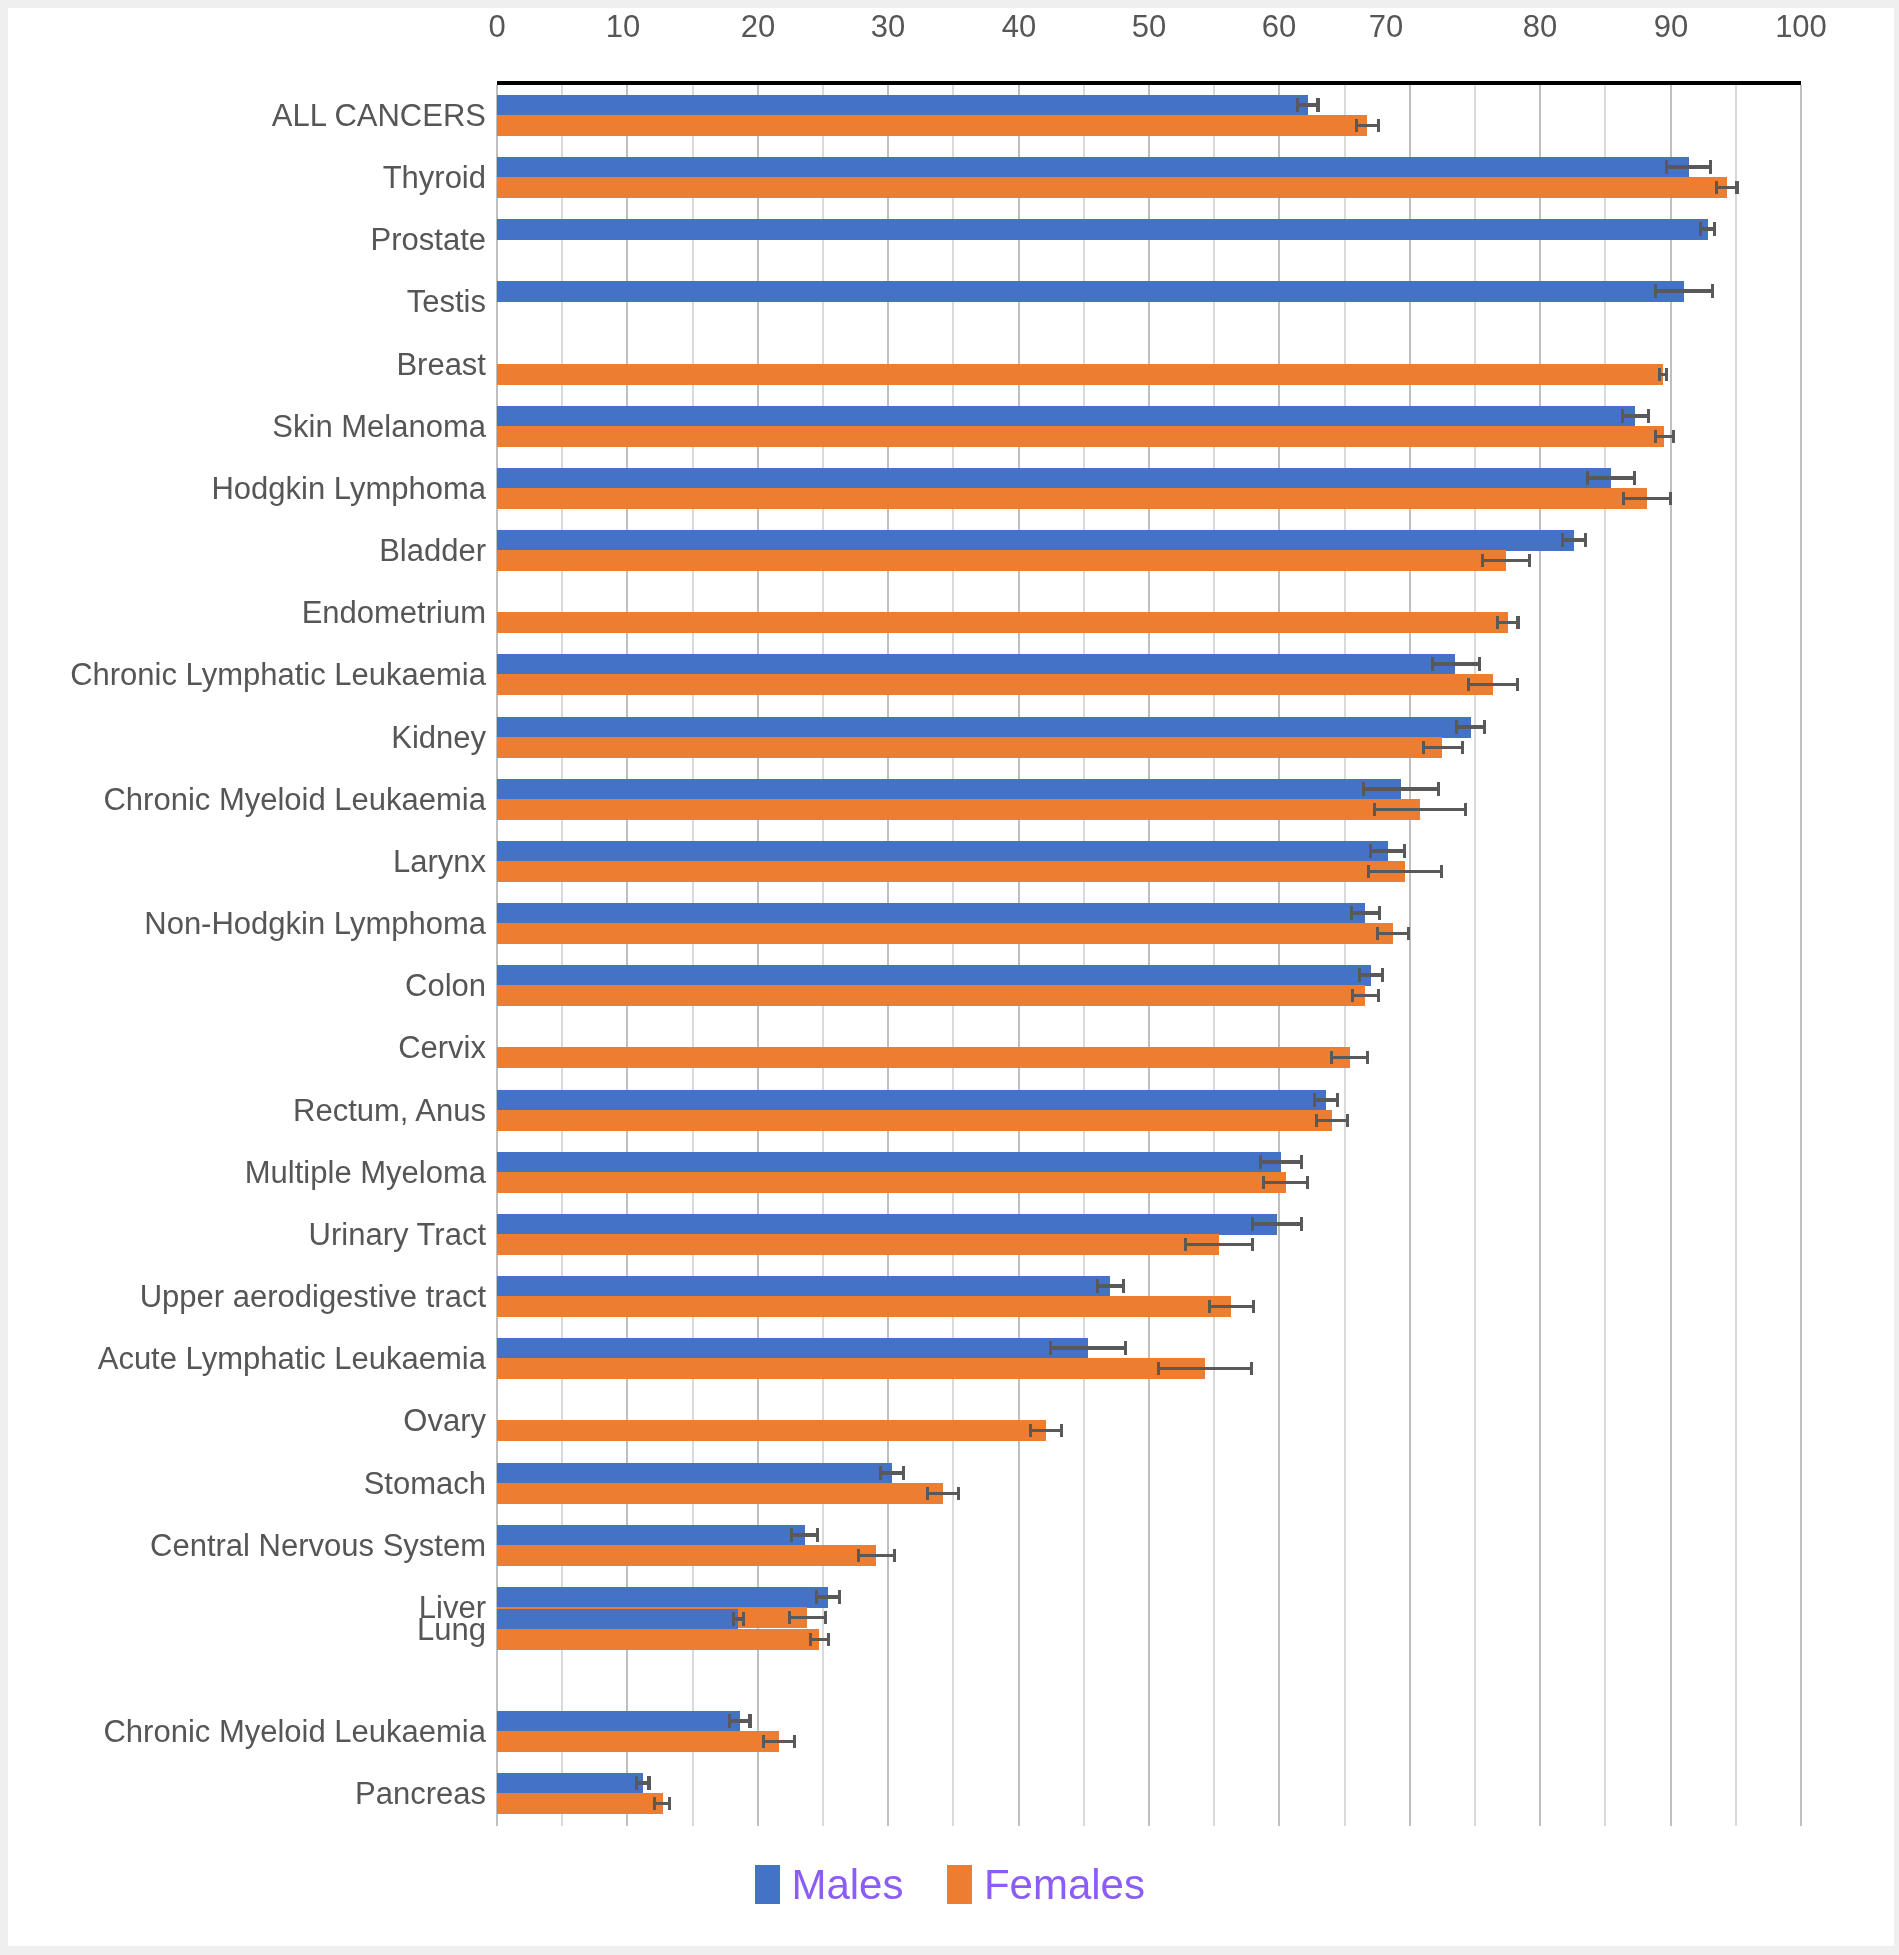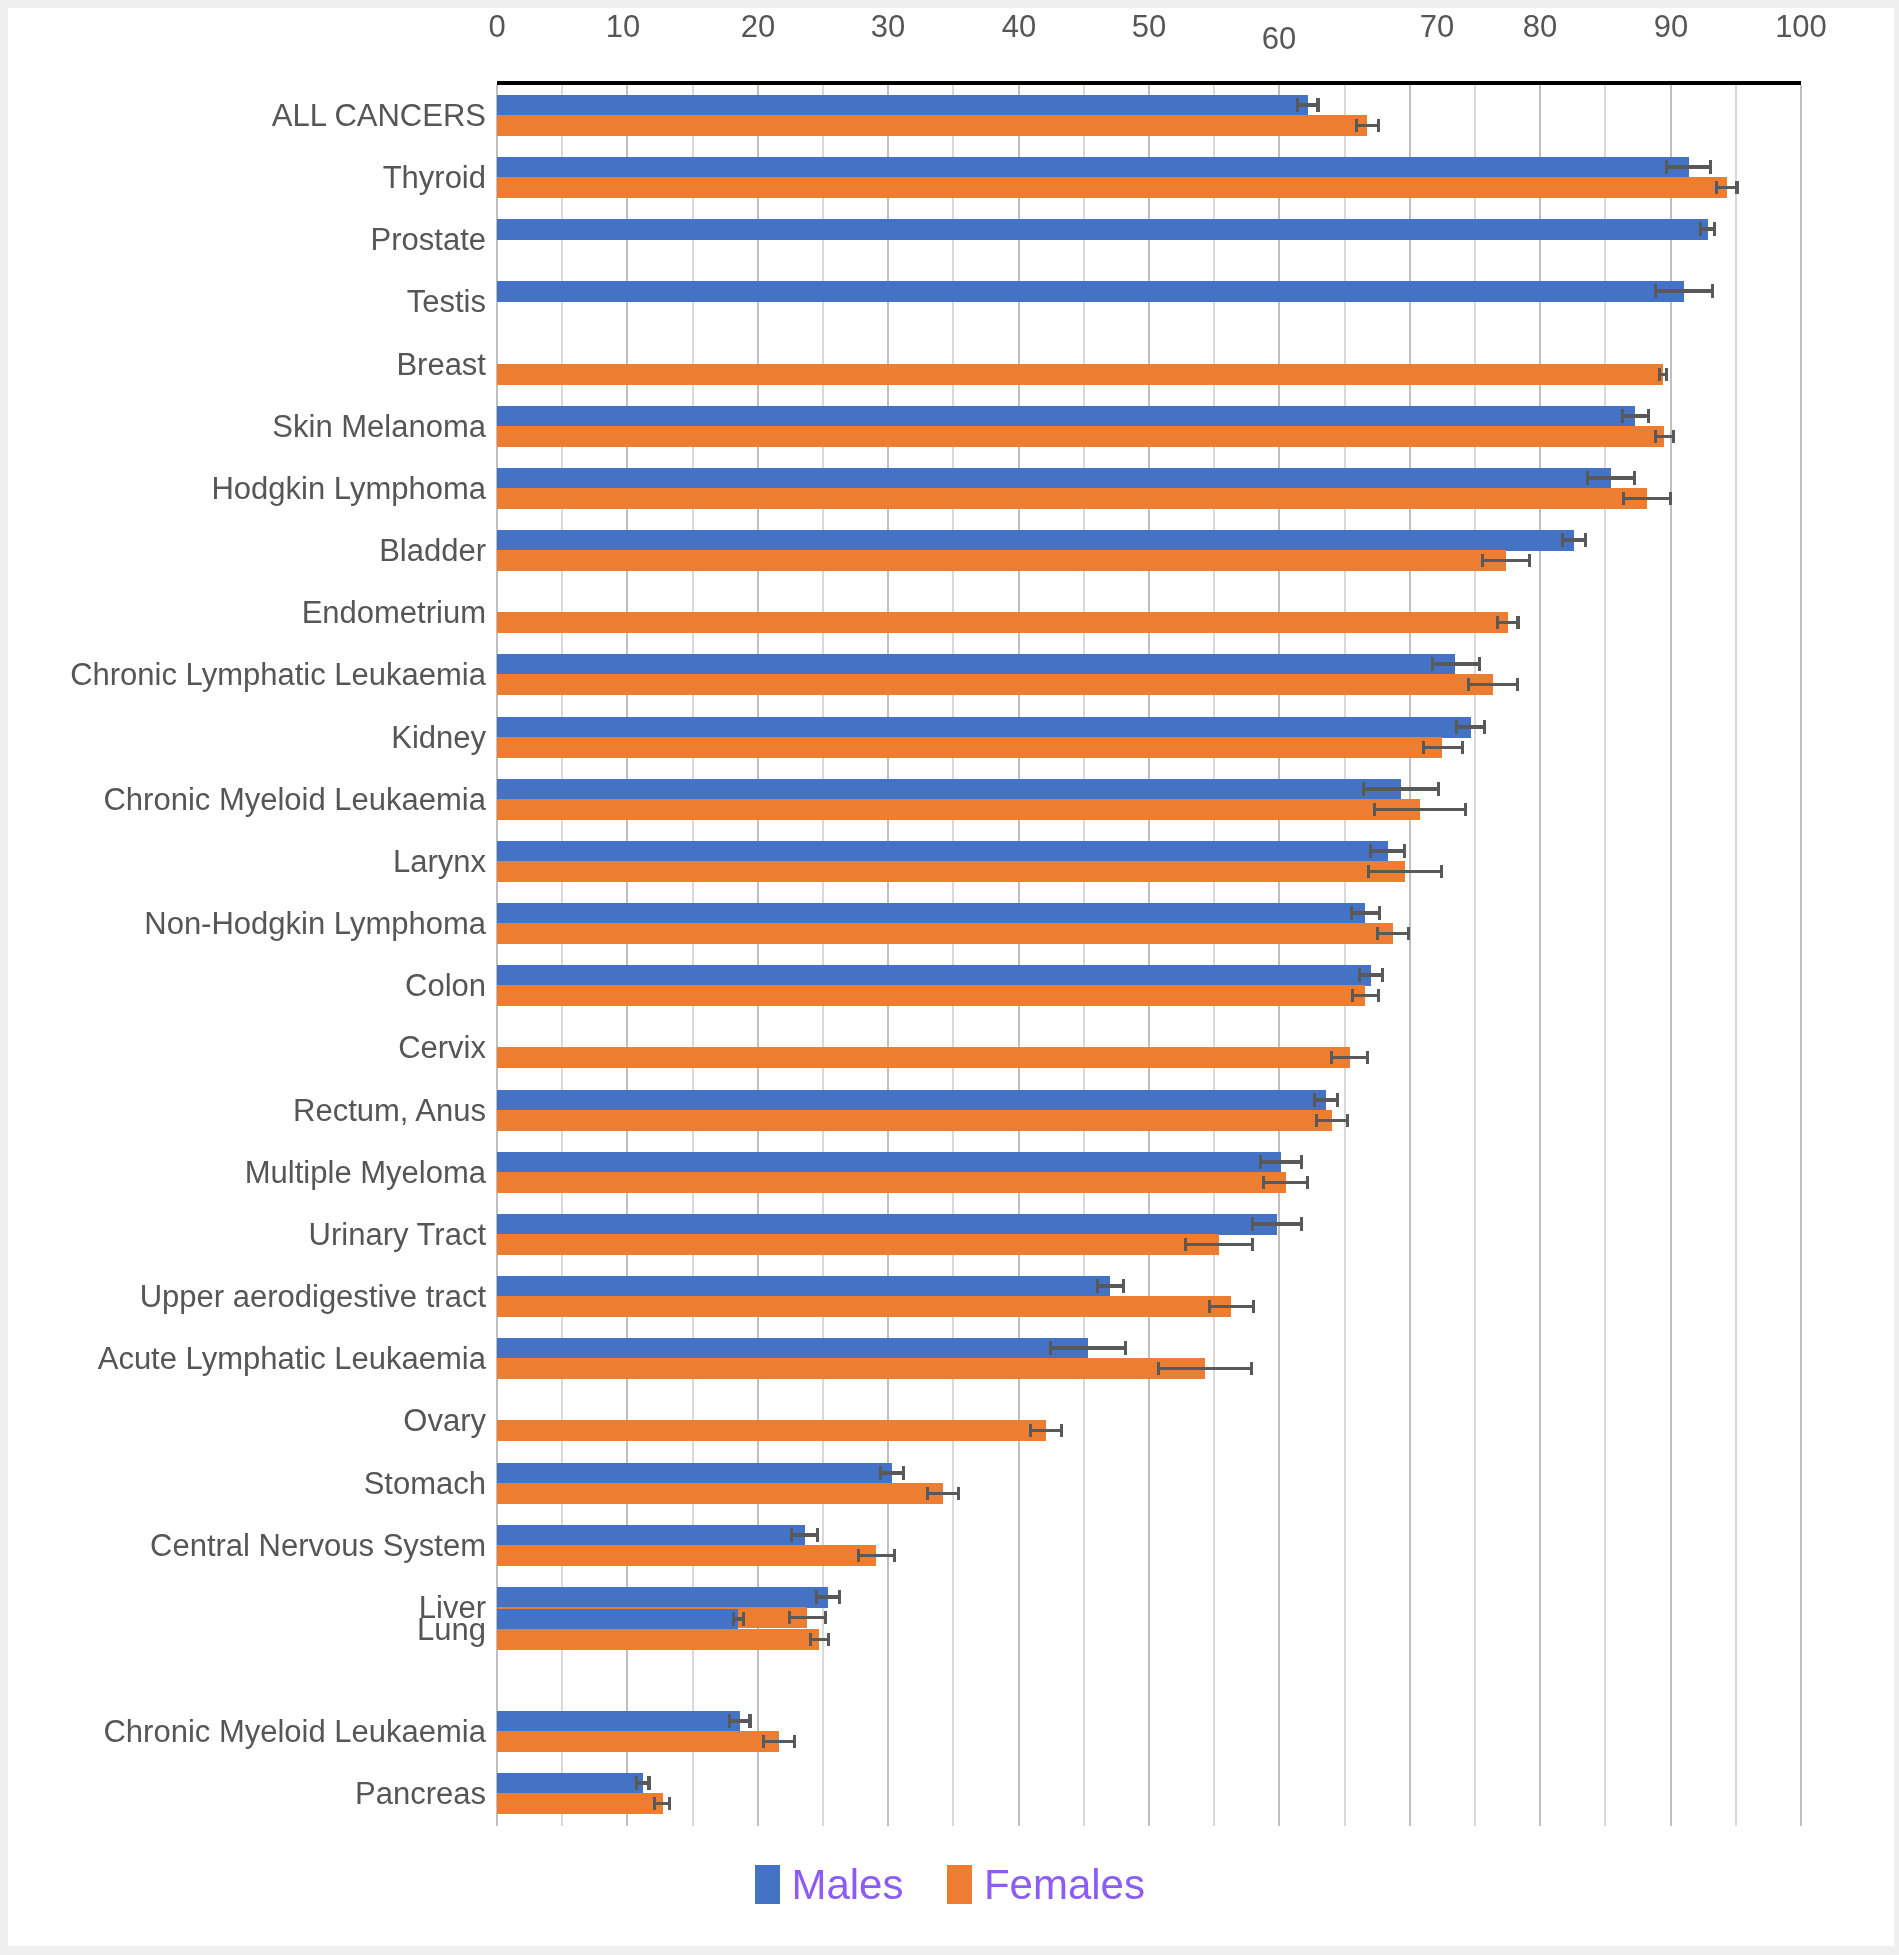--- a/index.html
+++ b/index.html
@@ -193,22 +193,22 @@
   <div class="edge-band-left"></div>
   <div class="edge-band-right"></div>
 
   <div id="x-axis-labels">
       <div class="x-tick-label" style="left: 0px;">0</div>
       <div class="x-tick-label" style="left: 126px;">10</div>
       <div class="x-tick-label" style="left: 261px;">20</div>
       <div class="x-tick-label" style="left: 391px;">30</div>
       <div class="x-tick-label" style="left: 522px;">40</div>
       <div class="x-tick-label" style="left: 652px;">50</div>
-      <div class="x-tick-label" style="left: 782px; margin-top: 12px;">60</div>
-      <div class="x-tick-label" style="left: 940px;">70</div>
+      <div class="x-tick-label" style="left: 782px;">60</div>
+      <div class="x-tick-label" style="left: 889px;">70</div>
       <div class="x-tick-label" style="left: 1043px;">80</div>
       <div class="x-tick-label" style="left: 1174px;">90</div>
       <div class="x-tick-label" style="left: 1304px;">100</div>
     </div>
 
   <div id="plot-area">
     <div id="gridlines">
         <div class="gridline major zero" style="left: -1px;"></div>
         <div class="gridline" style="left: 64px;"></div>
         <div class="gridline major" style="left: 129px;"></div>

